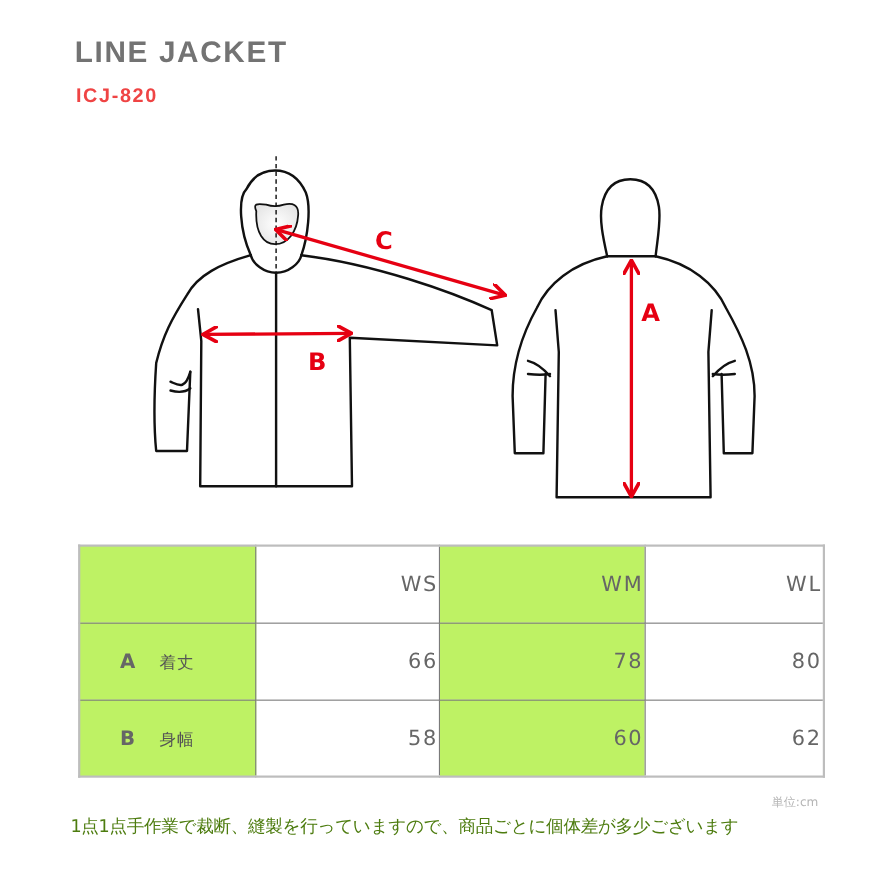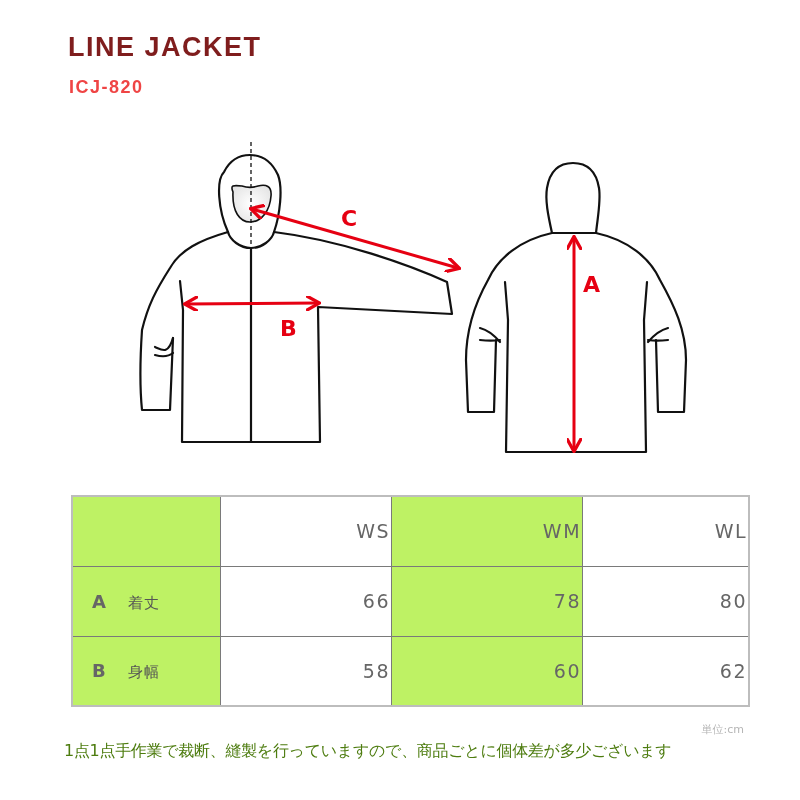--- a/index.html
+++ b/index.html
@@ -1,24 +1,24 @@
 <!DOCTYPE html>
 <html><head>
   <meta charset="utf-8">
   <style>
     html, body { margin:0; padding:0; background:#ffffff; }
     body { width:800px; height:800px; position:relative; overflow:hidden; font-family:"DejaVu Sans", sans-serif; }
-    .title { position:absolute; left:68px; top:32px; font-size:27px; font-weight:bold; color:#7f1d1d; letter-spacing:1.5px; font-family:"Liberation Sans", sans-serif; }
+    .title { position:absolute; left:68px; top:32px; font-size:27px; font-weight:bold; color:#737373; letter-spacing:1.5px; font-family:"Liberation Sans", sans-serif; }
     .code { position:absolute; left:69px; top:77px; font-size:18px; color:#ef4444; letter-spacing:1.5px; font-weight:bold; font-family:"Liberation Sans", sans-serif; }
     .illus { position:absolute; left:0; top:0; }
     table.sz { position:absolute; left:71px; top:495px; width:679px; height:212px; border-collapse:collapse; border:2px solid #bdbdbd; }
     table.sz td { border:1.5px solid #7a7a7a; text-align:right; color:#666; font-family:"DejaVu Sans", sans-serif; font-size:19px; letter-spacing:1.5px; }
     table.sz tr { height:53px; }
     td.gray { background:#bef264; }
-    td.rowhead { text-align:left !important; padding-left:19px; width:122px; }
+    td.rowhead { text-align:left !important; padding-left:36px; width:122px; }
     .rl { display:inline-block; width:36px; font-weight:bold; color:#666; font-size:18px; }
     .rn { font-size:15px; color:#555; letter-spacing:1px; }
     .unit { position:absolute; right:56px; top:722px; font-size:11px; color:#b5b5b5; font-family:"DejaVu Sans", sans-serif; }
     .note { position:absolute; left:64px; top:741px; font-size:16px; color:#4d7c0f; letter-spacing:-0.3px; font-family:"DejaVu Sans", sans-serif; white-space:nowrap; }
   </style>
 </head>
 <body>
 
 <div class="title">LINE JACKET</div>
 <div class="code">ICJ-820</div>

